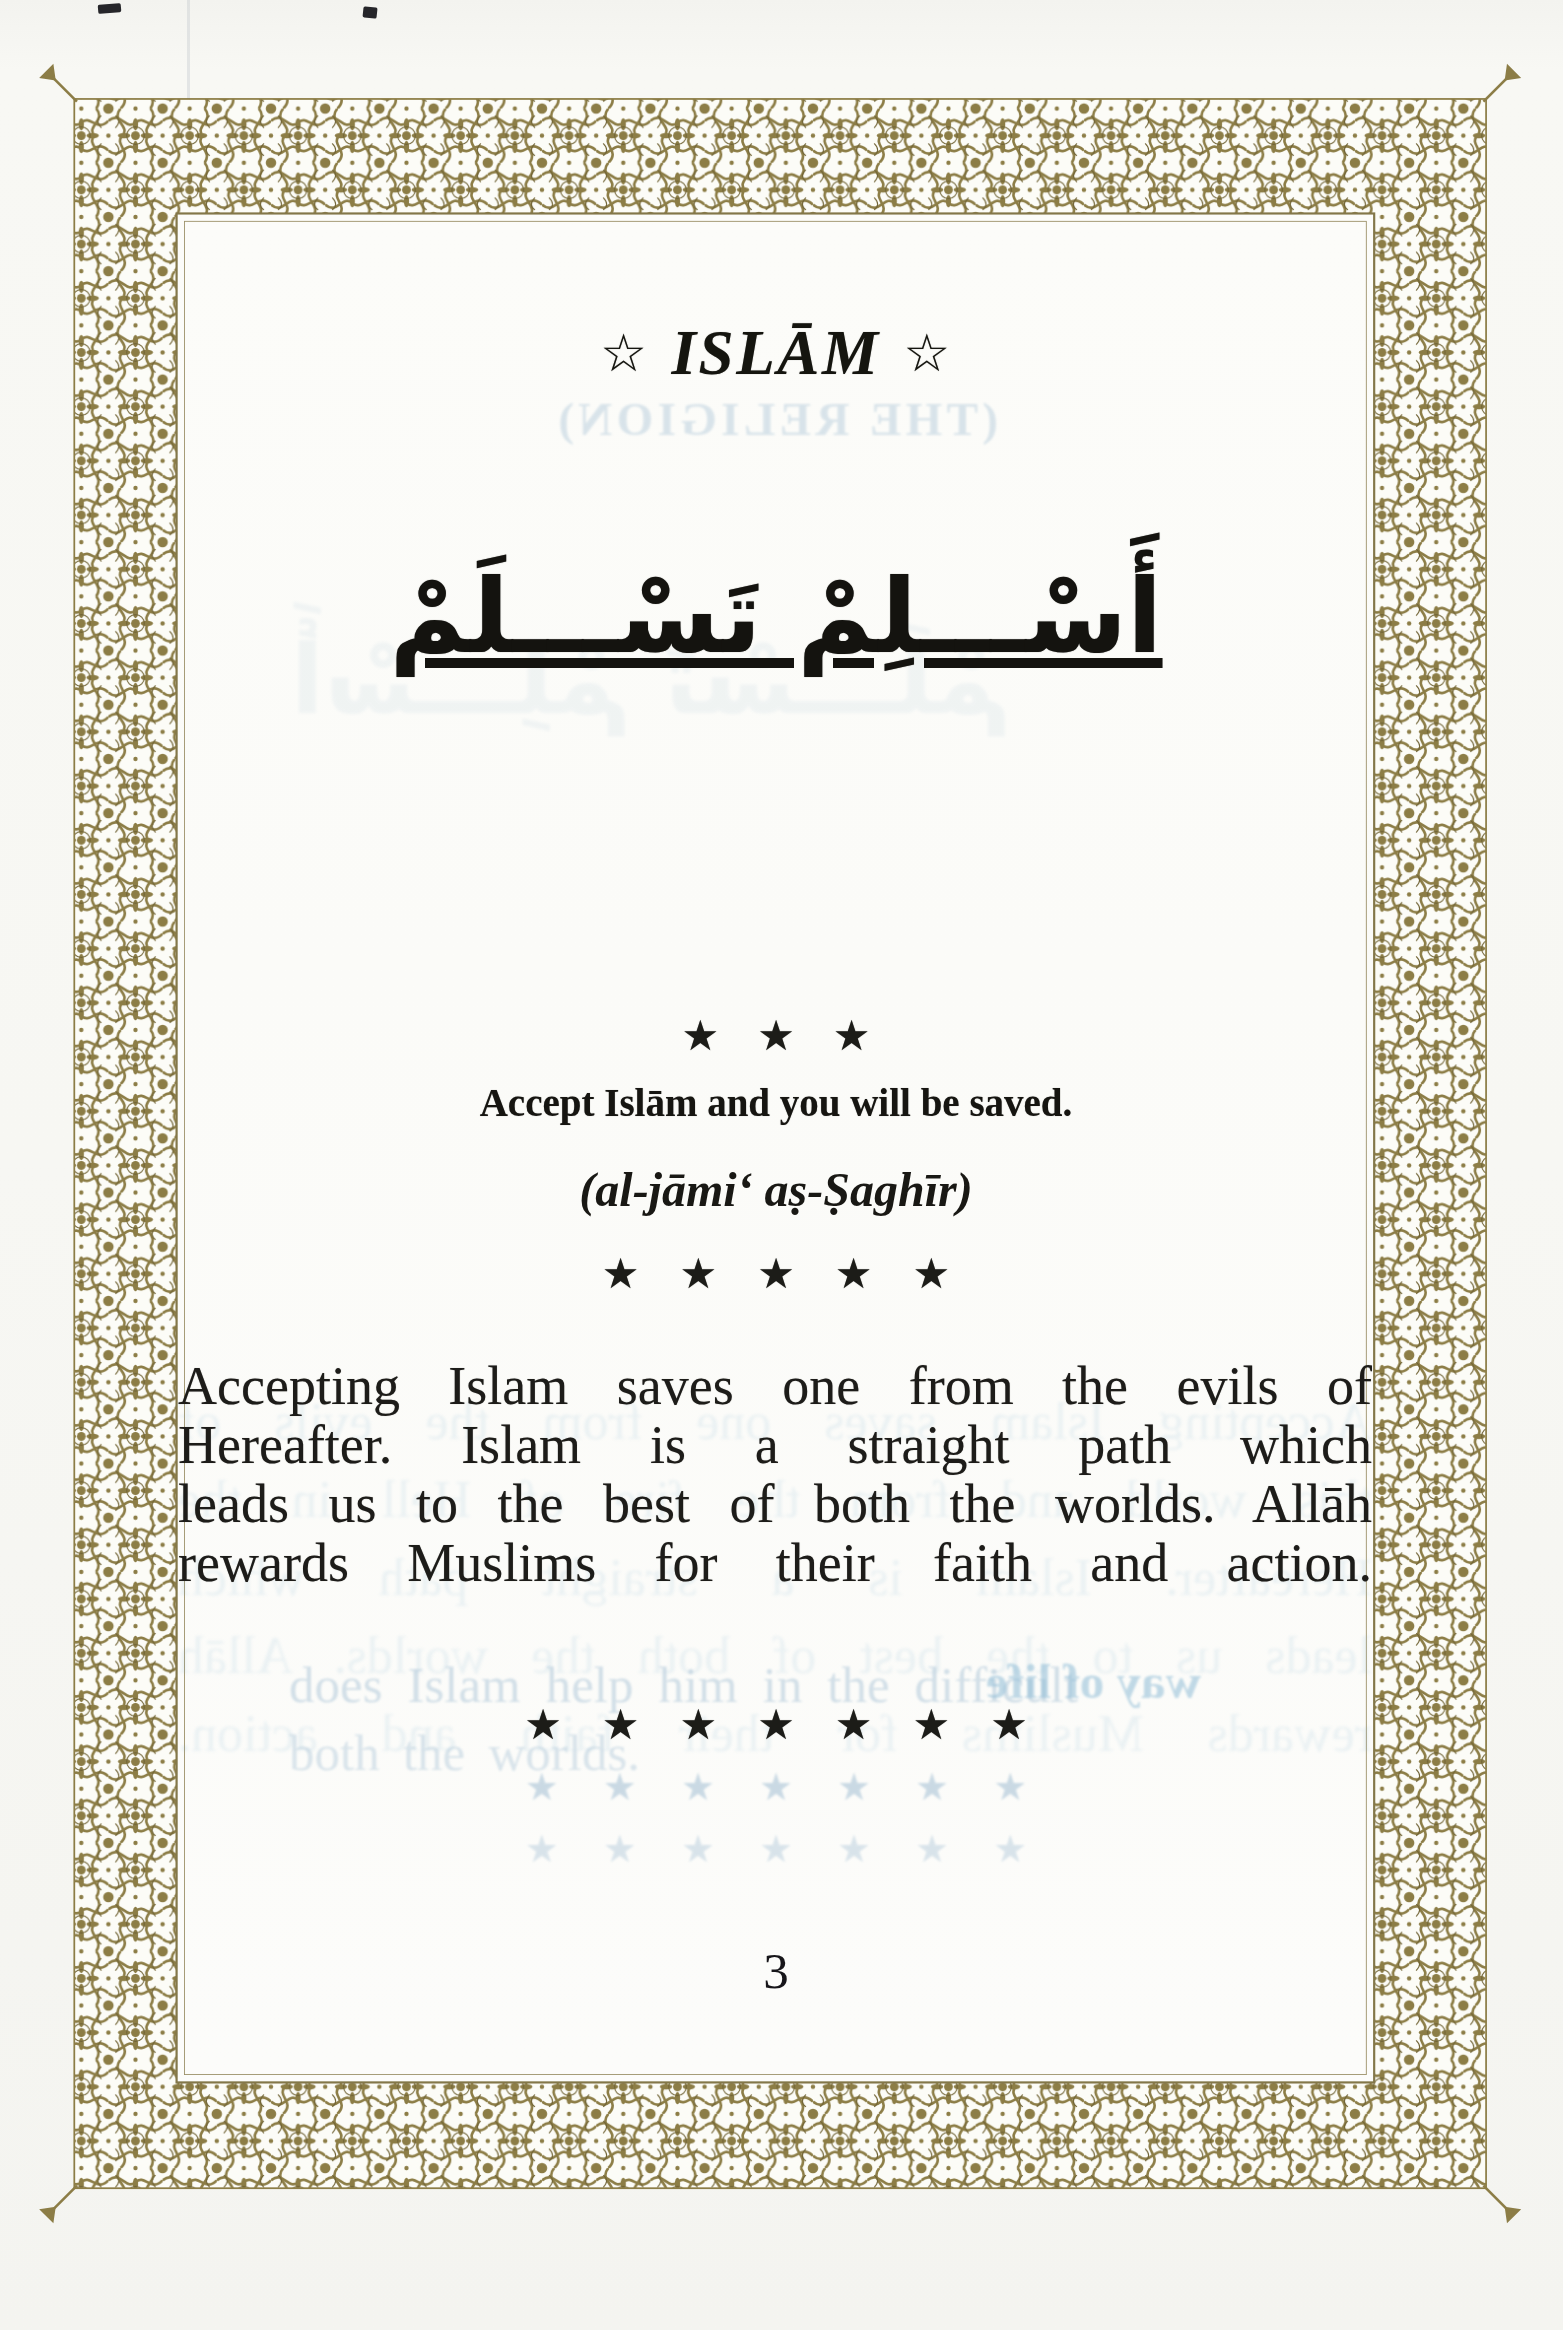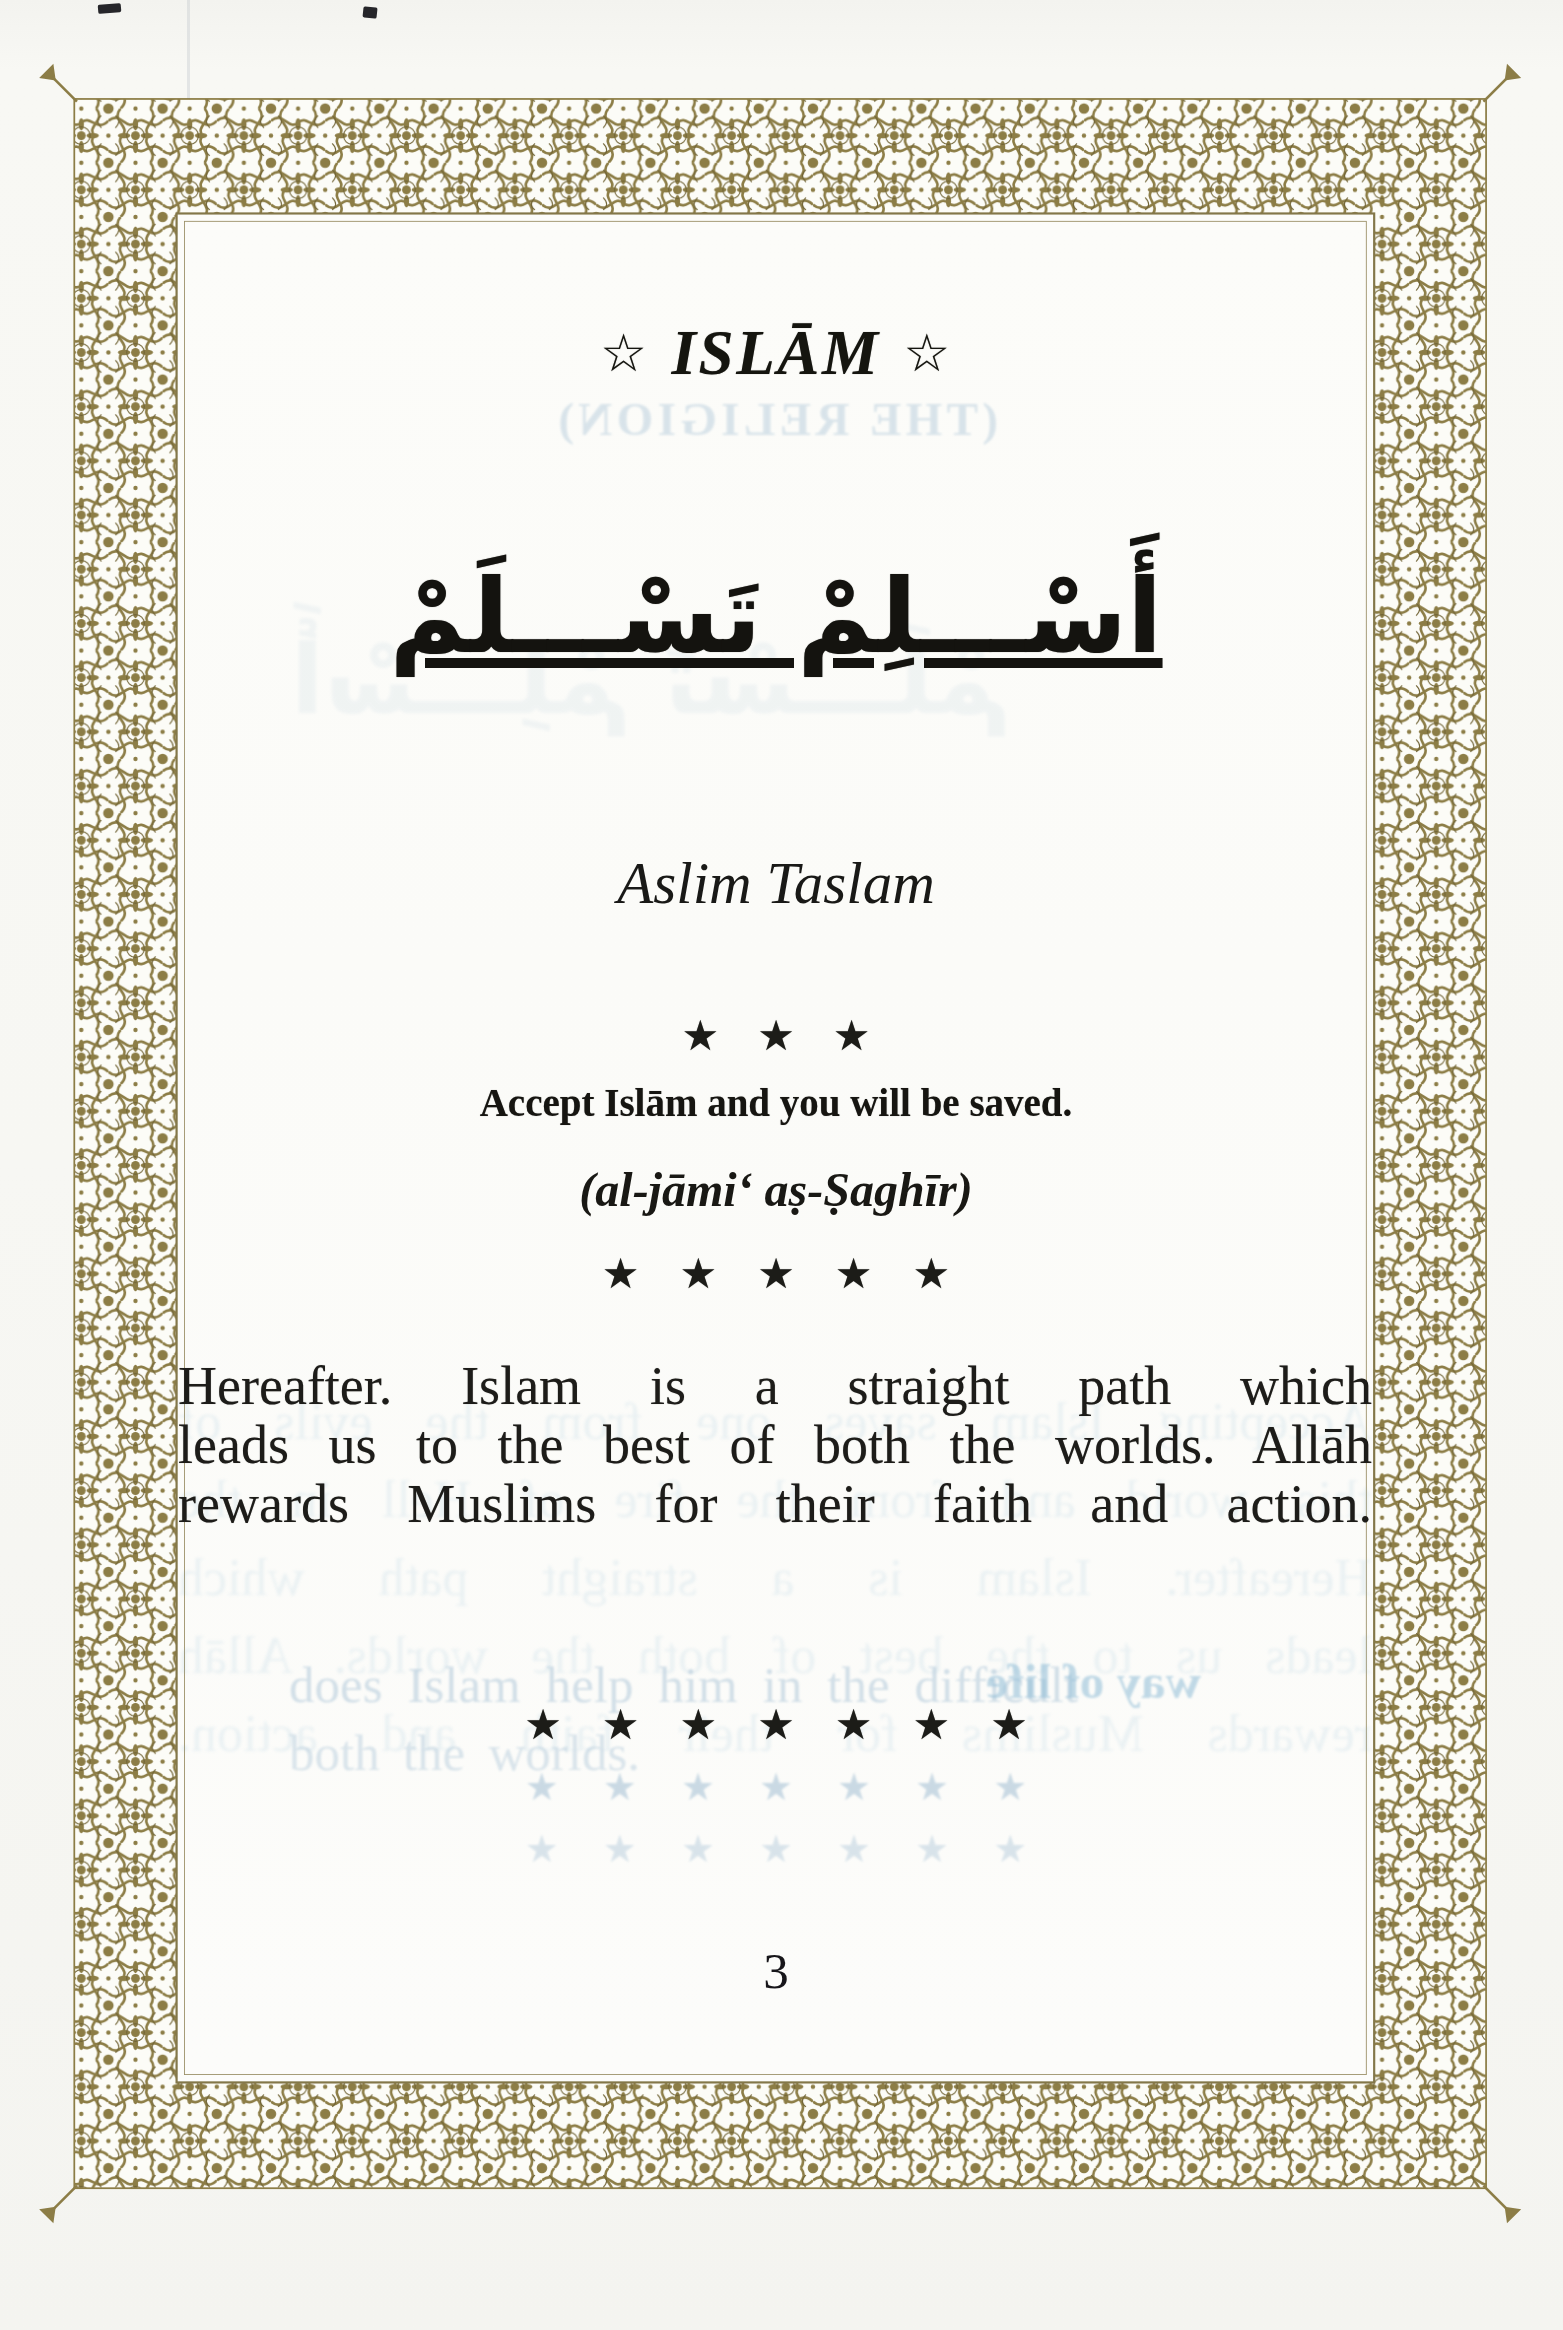--- a/index.html
+++ b/index.html
@@ -145,21 +145,20 @@
 
   <div class="abs center-col title-row">
     <span class="title-star">☆</span><span class="title-word">ISLĀM</span><span class="title-star">☆</span>
   </div>
 
   <div class="abs center-col ghost ghost-religion">(THE RELIGION)</div>
 
   <div class="abs ghost-arabic" dir="rtl" style="text-align:center;position:absolute;">أَسْـــلِمْ تَسْـــلَمْ</div>
   <div class="abs center-col arabic" dir="rtl">أَسْـــلِمْ تَسْـــلَمْ</div>
 
-  <div class="abs center-col translit">Aslim Taslam</div>
 
   <div class="abs starrow row3">
       <span>★</span>
       <span>★</span>
       <span>★</span>
     </div>
 
   <div class="abs center-col hadith">Accept Islām and you will be saved.</div>
 
   <div class="abs center-col source">(al-jāmi‘ aṣ-Ṣaghīr)</div>
@@ -174,20 +173,21 @@
 
   <div class="abs ghost-para">
       <div class="pline">Accepting Islam saves one from the evils of</div>
       <div class="pline">this world and from the fire of Hell in the</div>
       <div class="pline">Hereafter. Islam is a straight path which</div>
       <div class="pline">leads us to the best of both the worlds. Allāh</div>
       <div class="pline">rewards Muslims for their faith and action.</div>
     </div>
 
   <div class="abs para">
+      <div class="pline">Accepting Islam saves one from the evils of</div>
       <div class="pline">Hereafter. Islam is a straight path which</div>
       <div class="pline">leads us to the best of both the worlds. Allāh</div>
       <div class="pline">rewards Muslims for their faith and action.</div>
     </div>
 
   <div class="abs ghost ghost-line">does Islam help him in the difficult</div>
   <div class="abs ghost-mirrored">way of life</div>
   <div class="abs ghost ghost-worlds">both the worlds.</div>
 
   <div class="abs starrow row7">

